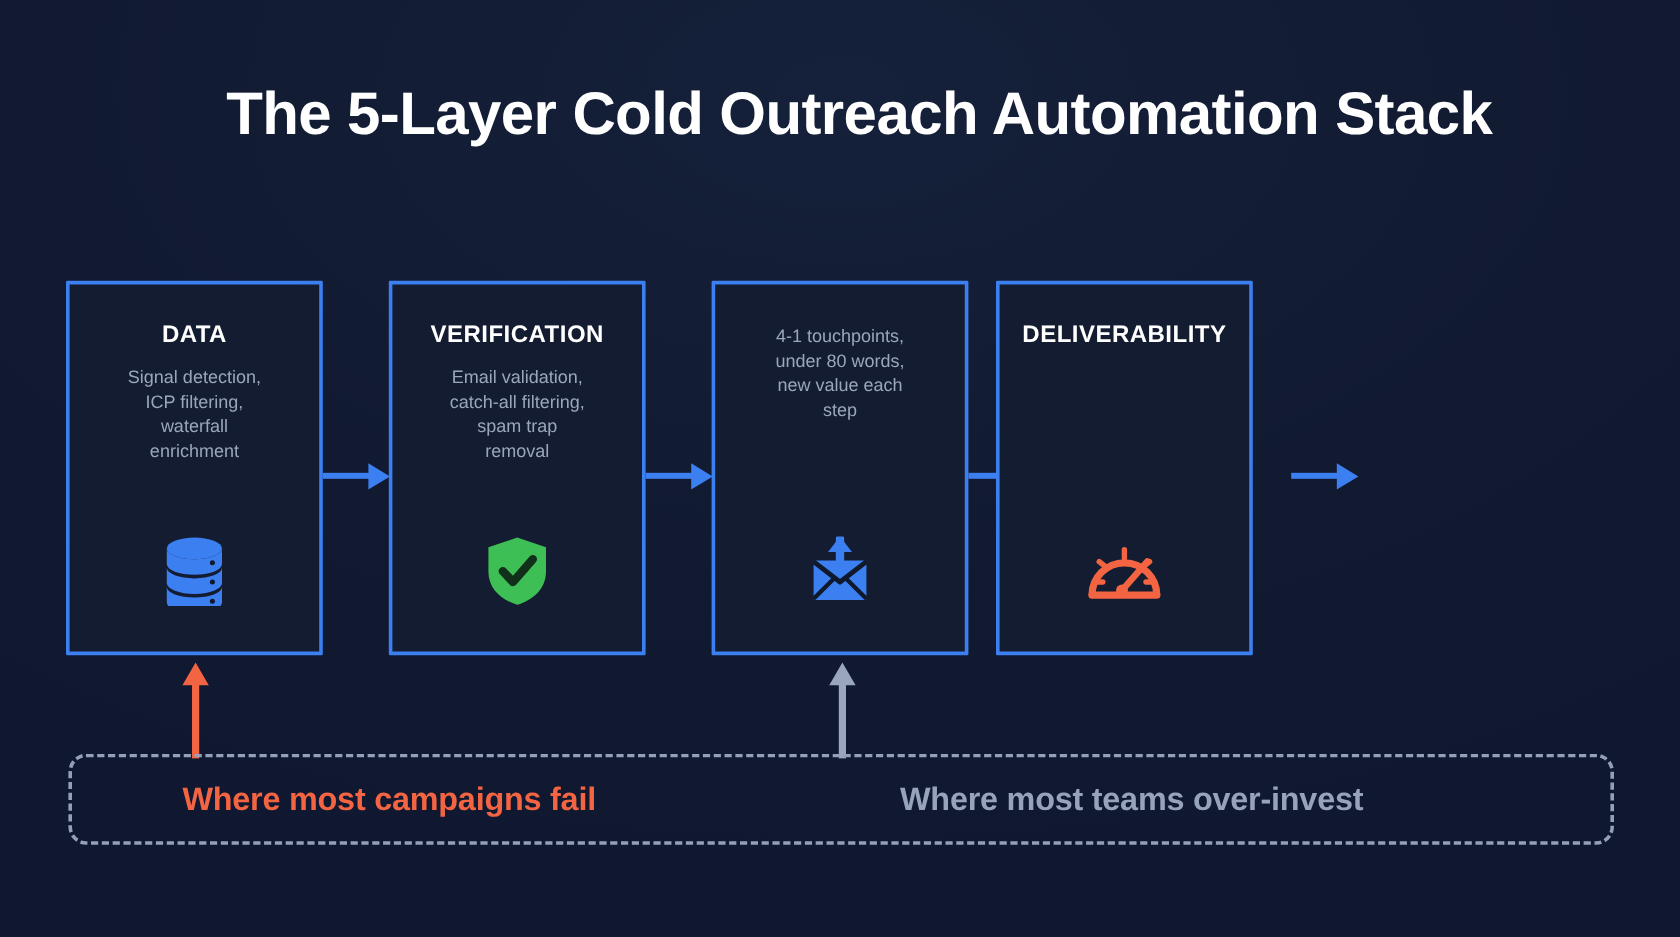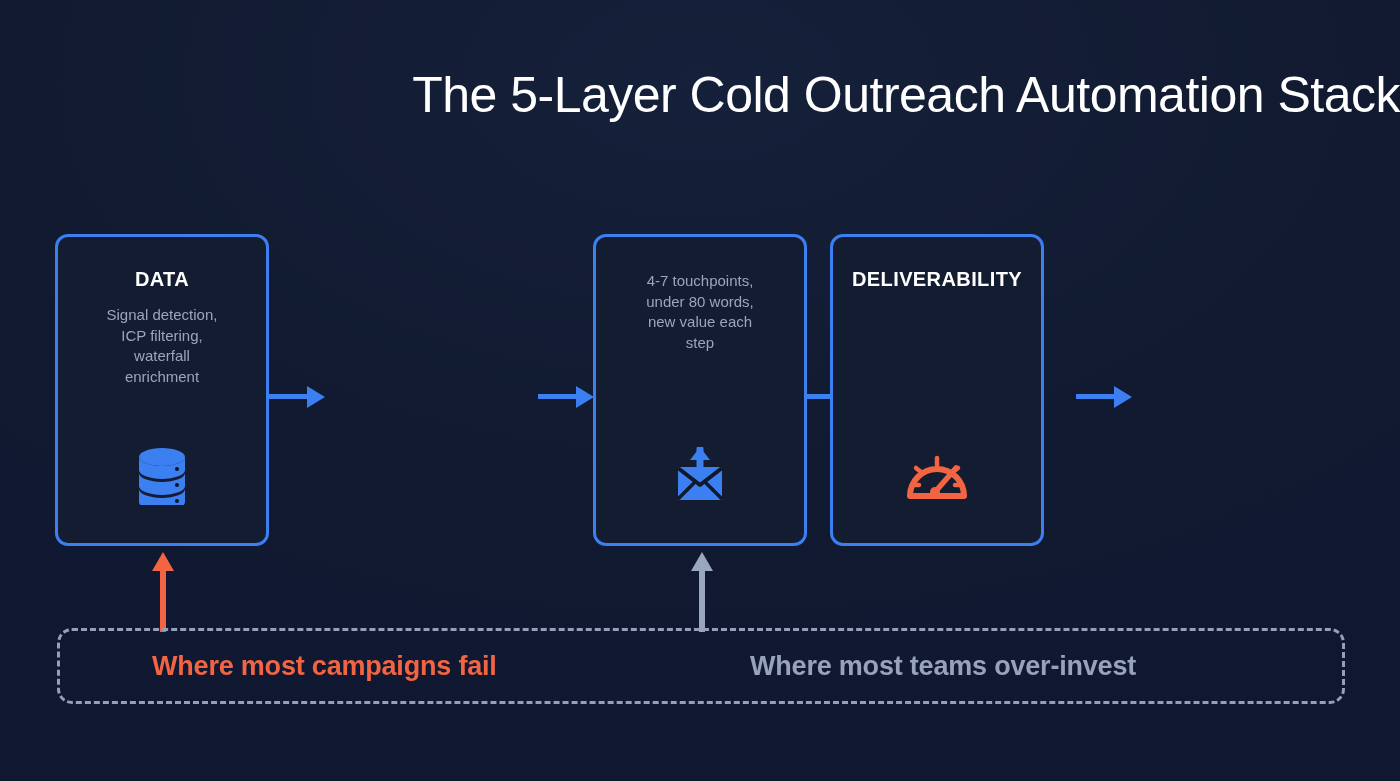--- a/index.html
+++ b/index.html
@@ -25,45 +25,45 @@
     background:
       radial-gradient(1200px 700px at 50% 10%, #15203a 0%, #111a30 55%, #0f1830 100%);
   }
 
   
   .page-title {
     position: absolute;
     top: 68px;
     left: 0;
     width: 1400px;
-    text-align: right;
+    text-align: center;
     color: #ffffff;
     font-size: 50px;
-    font-weight: normal;
+    font-weight: bold;
     letter-spacing: -0.5px;
     line-height: 1.1;
     padding-left: 32px;
   }
 
   
   .cards {
     position: absolute;
     top: 234px;
     left: 55px;
     width: 1290px;
     height: 312px;
   }
 
   .card {
     position: absolute;
     top: 0;
     width: 214px;
     height: 312px;
     border: 3px solid #3b7ff0;
-    border-radius: 13px;
+    border-radius: 1px;
     background: #131c30;
     padding: 20px 10px 0 10px;
     text-align: center;
   }
 
   .card-title {
     color: #ffffff;
     font-size: 20px;
     font-weight: bold;
     letter-spacing: 0.4px;
@@ -206,28 +206,41 @@
           <circle cx="42" cy="54" r="2.1" fill="#10192c"></circle>
         </svg>
       </div>
     </div>
 
     <div class="connector" style="left:214px;">
       <div class="shaft"></div>
         <div class="head"></div>
     </div>
 
+    <div class="card" style="left:269px;">
+      <div class="card-title">VERIFICATION</div>
+      <div class="card-desc">Email validation,
+catch-all filtering,
+spam trap
+removal</div>
+      <div class="card-icon">
+        <svg width="52" height="58" viewBox="0 0 52 58">
+          <path d="M26 1 L50 9 v20 c0 15 -11 24 -24 28 C13 53 2 44 2 29 V9 Z" fill="#3dbf55"></path>
+          <path d="M14 29 l8.5 9 L39 19" stroke="#10301a" stroke-width="7" fill="none" stroke-linecap="round" stroke-linejoin="round"></path>
+        </svg>
+      </div>
+    </div>
 
     <div class="connector" style="left:483px;">
       <div class="shaft"></div>
         <div class="head"></div>
     </div>
 
     <div class="card" style="left:538px;">
-      <div class="card-desc">4-7 touchpoints,
+      <div class="card-desc">4-1 touchpoints,
 under 80 words,
 new value each
 step</div>
       <div class="card-icon">
         <svg width="64" height="58" viewBox="0 0 64 58">
           <path d="M32 2 L32 22" stroke="#3b7ff0" stroke-width="7" stroke-linecap="round"></path>
           <path d="M32 0 L42 13 L22 13 Z" fill="#3b7ff0"></path>
           <rect x="10" y="20" width="44" height="33" rx="1.5" fill="#3b7ff0"></rect>
           <path d="M10 21 L32 38 L54 21" stroke="#10192c" stroke-width="4" fill="none" stroke-linejoin="round"></path>
           <path d="M10 52 L27 35 M54 52 L37 35" stroke="#10192c" stroke-width="3.5" fill="none"></path>

